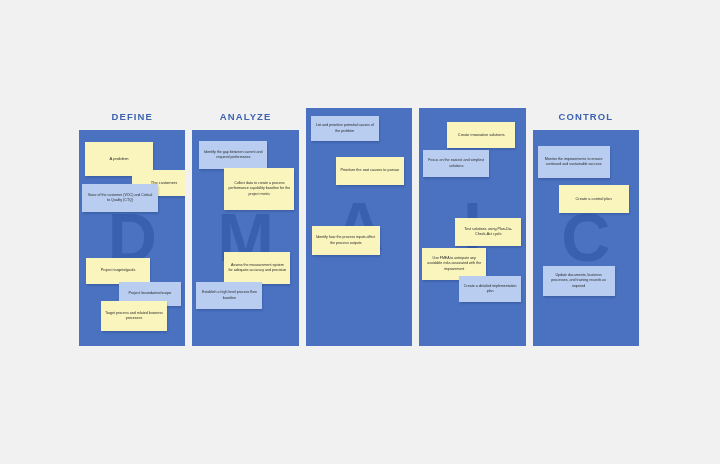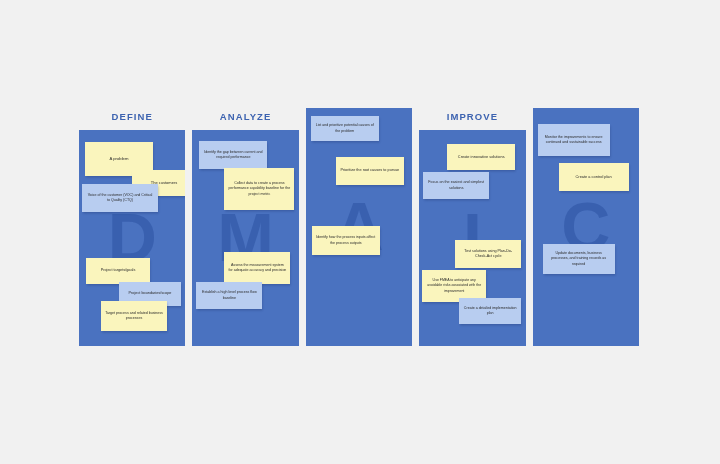--- a/index.html
+++ b/index.html
@@ -133,41 +133,41 @@
         </div>
         <div class="note yellow" style="left: 30px; top: 49px; width: 68px; height: 28px; font-size: 3.8px;">
           <span>Prioritize the root causes to pursue</span>
         </div>
         <div class="note yellow" style="left: 6px; top: 118px; width: 68px; height: 29px; font-size: 3.6px;">
           <span>Identify how the process inputs affect the process outputs</span>
         </div>
       </div>
     </div>
     <div class="column">
-      <div class="col-header">IMPROVE</div>
       <div class="col-body">
         <div class="watermark">I</div>
         <div class="note yellow" style="left: 28px; top: 14px; width: 68px; height: 26px; font-size: 3.9px;">
           <span>Create innovative solutions</span>
         </div>
         <div class="note blue" style="left: 4px; top: 42px; width: 66px; height: 27px; font-size: 3.7px;">
           <span>Focus on the easiest and simplest solutions</span>
         </div>
         <div class="note yellow" style="left: 36px; top: 110px; width: 66px; height: 28px; font-size: 3.7px;">
           <span>Test solutions using Plan-Do-Check-Act cycle</span>
         </div>
         <div class="note yellow" style="left: 3px; top: 140px; width: 64px; height: 32px; font-size: 3.5px;">
           <span>Use FMEA to anticipate any avoidable risks associated with the improvement</span>
         </div>
         <div class="note blue" style="left: 40px; top: 168px; width: 62px; height: 26px; font-size: 3.6px;">
           <span>Create a detailed implementation plan</span>
         </div>
       </div>
     </div>
     <div class="column">
+      <div class="col-header">CONTROL</div>
       <div class="col-body">
         <div class="watermark">C</div>
         <div class="note blue" style="left: 5px; top: 16px; width: 72px; height: 32px; font-size: 3.6px;">
           <span>Monitor the improvements to ensure continued and sustainable success</span>
         </div>
         <div class="note yellow" style="left: 26px; top: 55px; width: 70px; height: 28px; font-size: 3.9px;">
           <span>Create a control plan</span>
         </div>
         <div class="note blue" style="left: 10px; top: 136px; width: 72px; height: 30px; font-size: 3.6px;">
           <span>Update documents, business processes, and training records as required</span>

